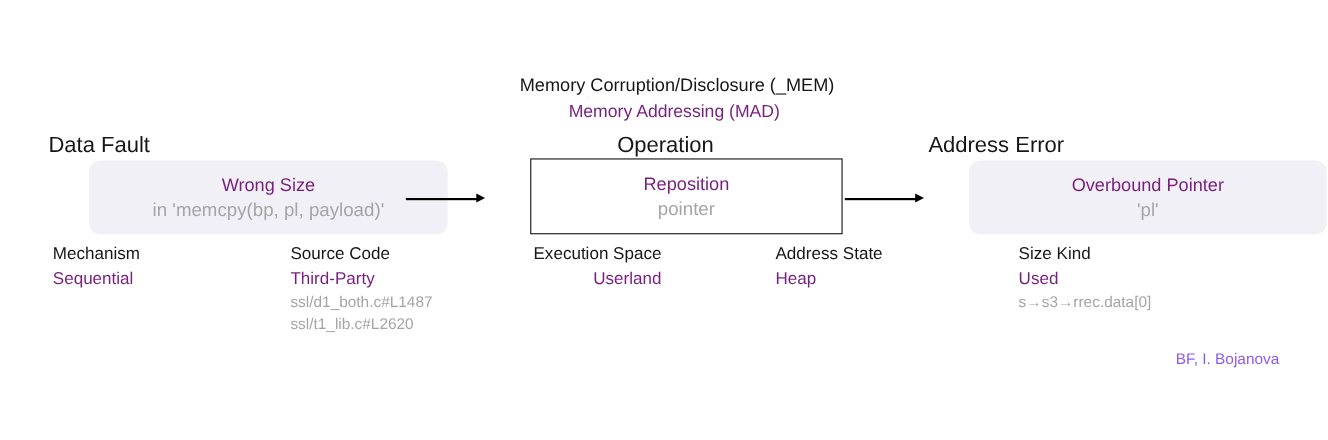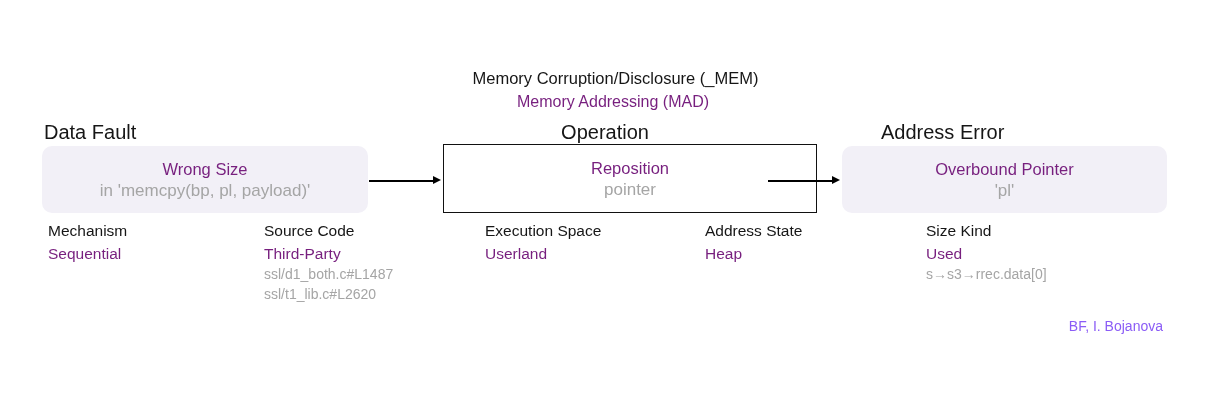--- a/index.html
+++ b/index.html
@@ -24,31 +24,32 @@
   }
 
   
   .stage-label {
     position: absolute; top: 123px;
     font-size: 20px; line-height: 19px; color: #161616;
     white-space: nowrap;
   }
   .lbl-fault { left: 44px; }
   .lbl-op { left: 443px; width: 324px; text-align: center; }
-  .lbl-err { left: 844px; margin-left: 37px; }
+  .lbl-err { left: 844px; }
 
   
   .box {
     position: absolute; top: 146px; height: 67px;
     display: flex; flex-direction: column;
     align-items: center; justify-content: center;
     text-align: center;
+    margin-left: 39px;
   }
   .fault-box { left: 42px; width: 326px; background: #f2f0f7; border-radius: 10px; }
-  .op-box    { left: 443px; width: 374px; top: 144px; height: 69px; background: #ffffff; border: 1.5px solid #111111; justify-content: center; }
+  .op-box    { left: 443px; width: 284px; top: 144px; height: 69px; background: #ffffff; border: 1.5px solid #111111; justify-content: center; }
   .err-box   { left: 842px; width: 325px; background: #f2f0f7; border-radius: 10px; }
   .box-name   { font-size: 16.5px; line-height: 20px; color: #771f7e; }
   .box-detail { font-size: 17px; line-height: 18px; color: #a5a5a5; margin-top: 3px; }
 
   
   .arrow { position: absolute; top: 175px; height: 12px; }
   .arrow-1 { left: 369px; width: 72px; }
   .arrow-2 { left: 768px; width: 72px; }
   .arrow .line {
     position: absolute; left: 0; right: 7px; top: 5.2px; height: 1.6px; background: #000;
@@ -57,21 +58,21 @@
     position: absolute; right: 0; top: 1.2px; width: 0; height: 0;
     border-top: 4.8px solid transparent;
     border-bottom: 4.8px solid transparent;
     border-left: 8px solid #000;
   }
 
   
   .attr-col { position: absolute; top: 219px; white-space: nowrap; }
   .col-0 { left: 48px; }
   .col-1 { left: 264px; }
-  .col-2 { left: 485px; }
+  .col-2 { left: 485px; text-align: right; }
   .col-3 { left: 705px; }
   .col-4 { left: 926px; }
   .attr-label { font-size: 15.5px; line-height: 24px; color: #161616; }
   .attr-value { font-size: 15.5px; line-height: 21px; color: #771f7e; }
   .attr-note  { font-size: 14px; line-height: 20px; color: #a5a5a5; }
 
   
   .credit {
     position: absolute; top: 317px; right: 44px;
     font-size: 14px; line-height: 18px; color: #8b5cf6;

